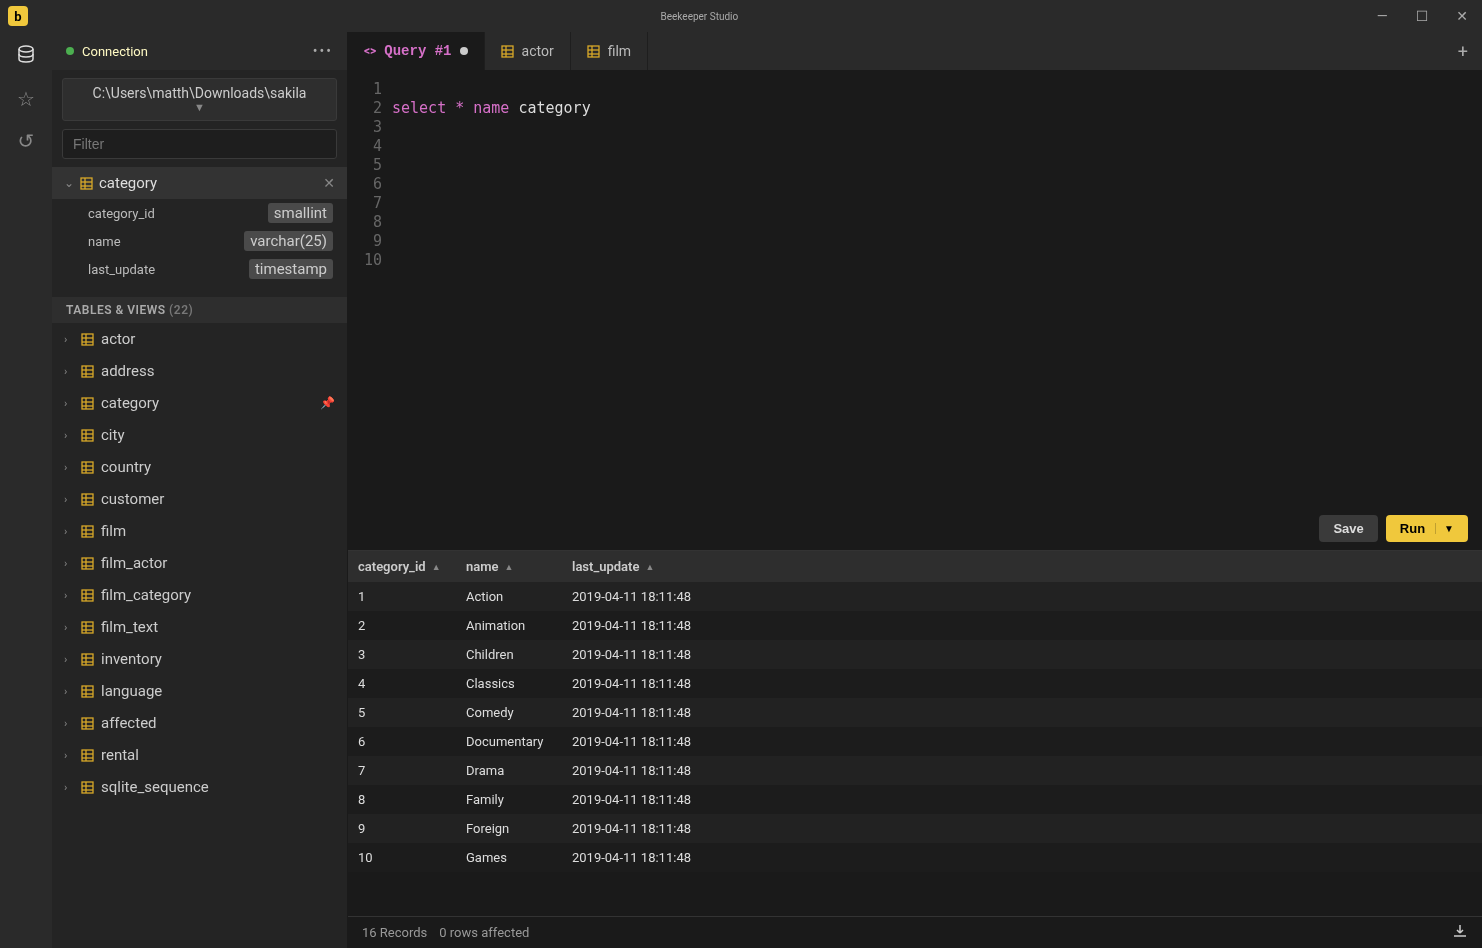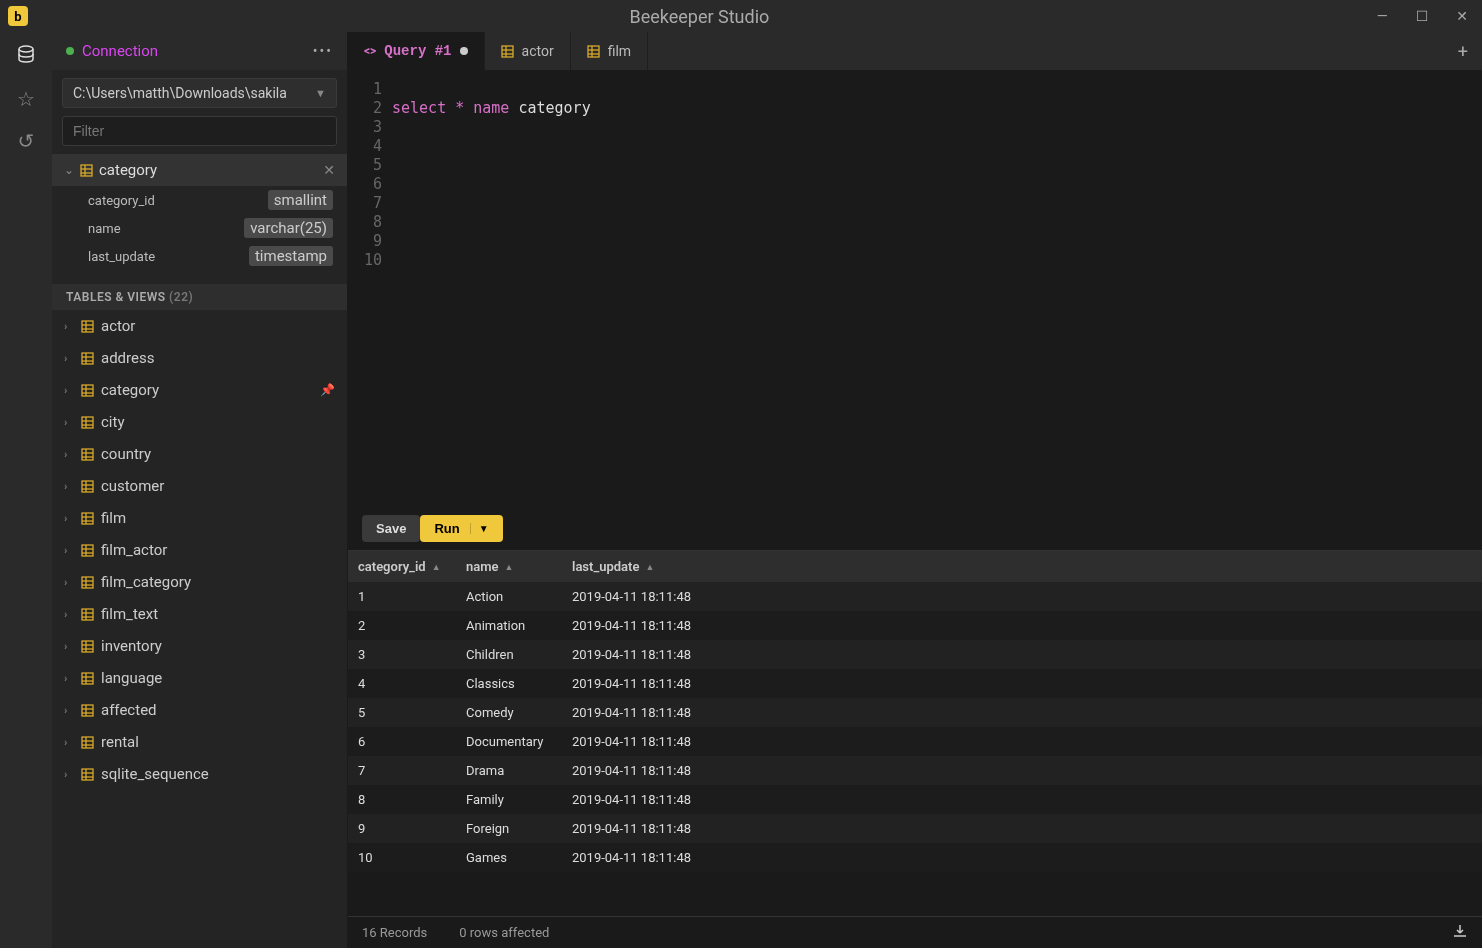--- a/index.html
+++ b/index.html
@@ -27,21 +27,21 @@
   align-items: center;
   justify-content: center;
   color: #000;
   font-weight: bold;
   font-size: 13px;
 }
 .titlebar .title {
   flex: 1;
   text-align: center;
   color: #aaa;
-  font-size: 18px;
+  font-size: 10px;
 }
 .titlebar .winctrl { display: flex; gap: 16px; }
 .titlebar .winctrl span { color: #aaa; font-size: 14px; cursor: pointer; padding: 0 6px; }
 
 .main { display: flex; height: calc(948px - 32px); }
 
 .iconbar {
   width: 52px;
   background: #2a2a2a;
   display: flex;
@@ -62,39 +62,40 @@
 }
 .sb-header {
   height: 38px;
   display: flex;
   align-items: center;
   padding: 0 14px;
   background: #2a2a2a;
   justify-content: space-between;
 }
 .sb-header .dot { width: 8px; height: 8px; border-radius: 50%; background: #4caf50; margin-right: 8px; }
-.sb-header .label { flex: 1; color: #d946ef; font-size: 15px; }
+.sb-header .label { flex: 1; color: #fef9c3; font-size: 13px; }
 .sb-header .dots { color: #aaa; letter-spacing: 2px; cursor: pointer; }
 
 .sb-conn {
   padding: 8px 10px;
 }
 .sb-conn-select {
   background: #2e2e2e;
   border: 1px solid #3a3a3a;
   border-radius: 3px;
   padding: 6px 10px;
   display: flex;
   align-items: center;
   justify-content: space-between;
   color: #ccc;
   margin-bottom: 8px;
   font-size: 14px;
   white-space: nowrap;
   overflow: hidden;
+  flex-direction: column;
 }
 .sb-conn-select .caret { color: #888; font-size: 11px; }
 .sb-filter {
   width: 100%;
   background: #1e1e1e;
   border: 1px solid #3a3a3a;
   border-radius: 3px;
   padding: 6px 10px;
   color: #ccc;
   font-size: 14px;
@@ -181,21 +182,22 @@
 }
 .gutter { width: 44px; text-align: right; color: #666; padding-right: 10px; }
 .gutter div { height: 19px; line-height: 19px; }
 .code { flex: 1; color: #ddd; }
 .code div { height: 19px; line-height: 19px; }
 .kw { color: #d670c8; }
 .ident { color: #ddd; }
 
 .actions {
   display: flex;
-  justify-content: flex-start;
+  justify-content: flex-end;
+  gap: 8px;
   padding: 8px 14px;
 }
 .btn {
   background: #3a3a3a;
   color: #ddd;
   border: none;
   border-radius: 4px;
   padding: 6px 14px;
   font-weight: 600;
   cursor: pointer;
@@ -238,21 +240,21 @@
   height: 32px;
   padding: 0 14px;
   display: flex;
   align-items: center;
   gap: 16px;
   font-size: 13px;
   color: #999;
   border-top: 1px solid #333;
   justify-content: space-between;
 }
-.statusbar .left { display: flex; gap: 32px; }
+.statusbar .left { display: flex; gap: 12px; }
 .statusbar .dl { color: #aaa; font-size: 15px; cursor: pointer; }
 
 svg.tbl { fill: none; stroke: #d9a929; stroke-width: 1.3; }
 ::-webkit-scrollbar { width: 10px; }
 ::-webkit-scrollbar-track { background: #1e1e1e; }
 ::-webkit-scrollbar-thumb { background: #444; border-radius: 5px; }
 </style>
 </head>
 <body>
 

